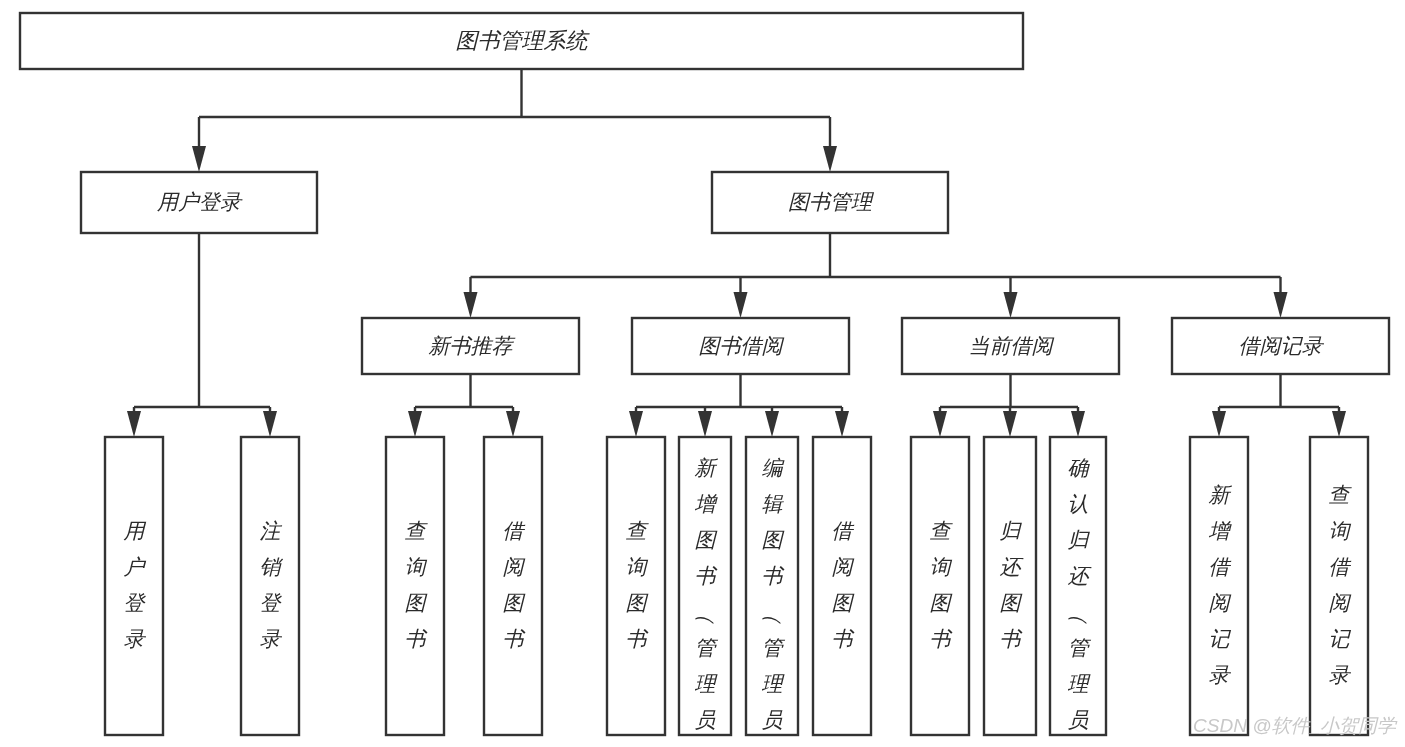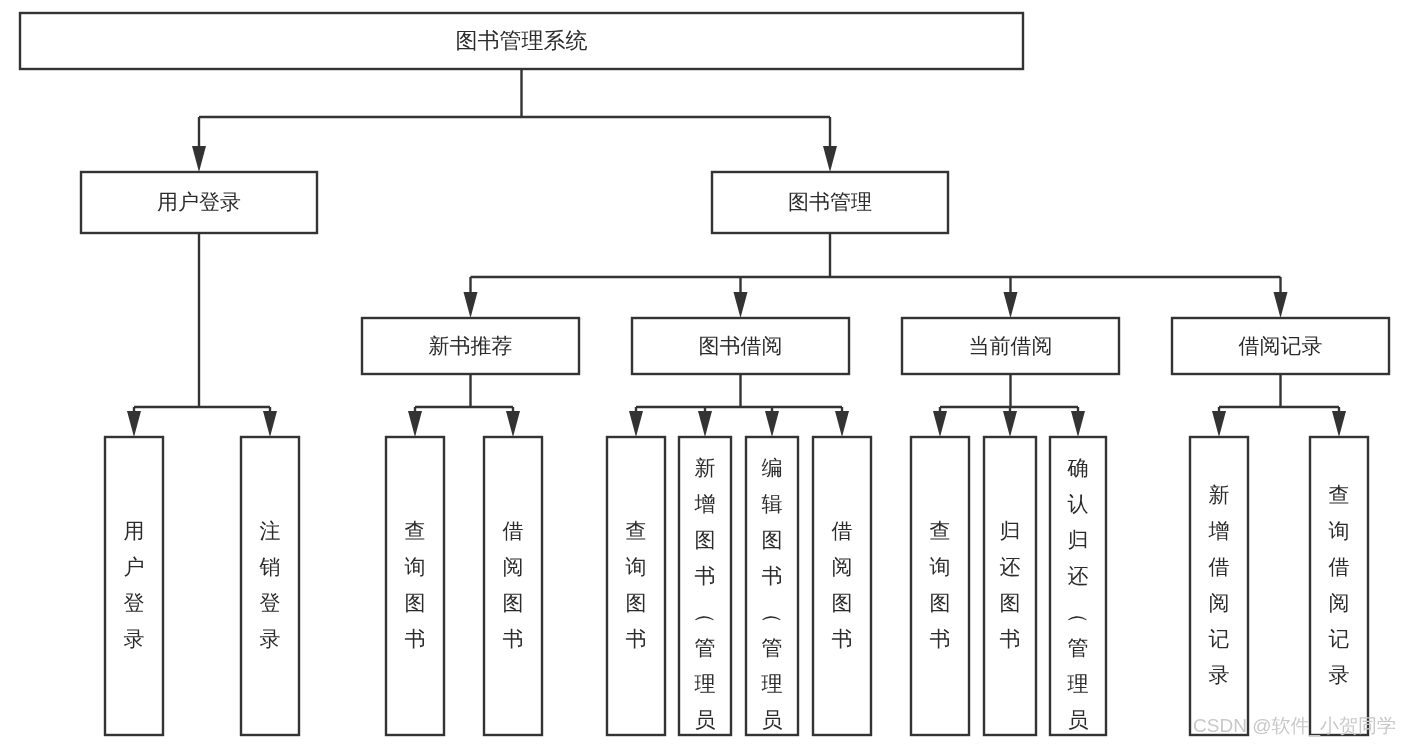--- a/index.html
+++ b/index.html
@@ -10,20 +10,21 @@
   }
   body {
     font-family: "Liberation Sans", "DejaVu Sans", sans-serif;
   }
   #diagram-root {
     position: relative;
     width: 1405px;
     height: 747px;
     background: #ffffff;
     overflow: hidden;
+    font-style: italic;
   }
   svg.flowchart {
     display: block;
     width: 1405px;
     height: 747px;
   }
   .node-box {
     fill: #ffffff;
     stroke: #333333;
     stroke-width: 2.4;

